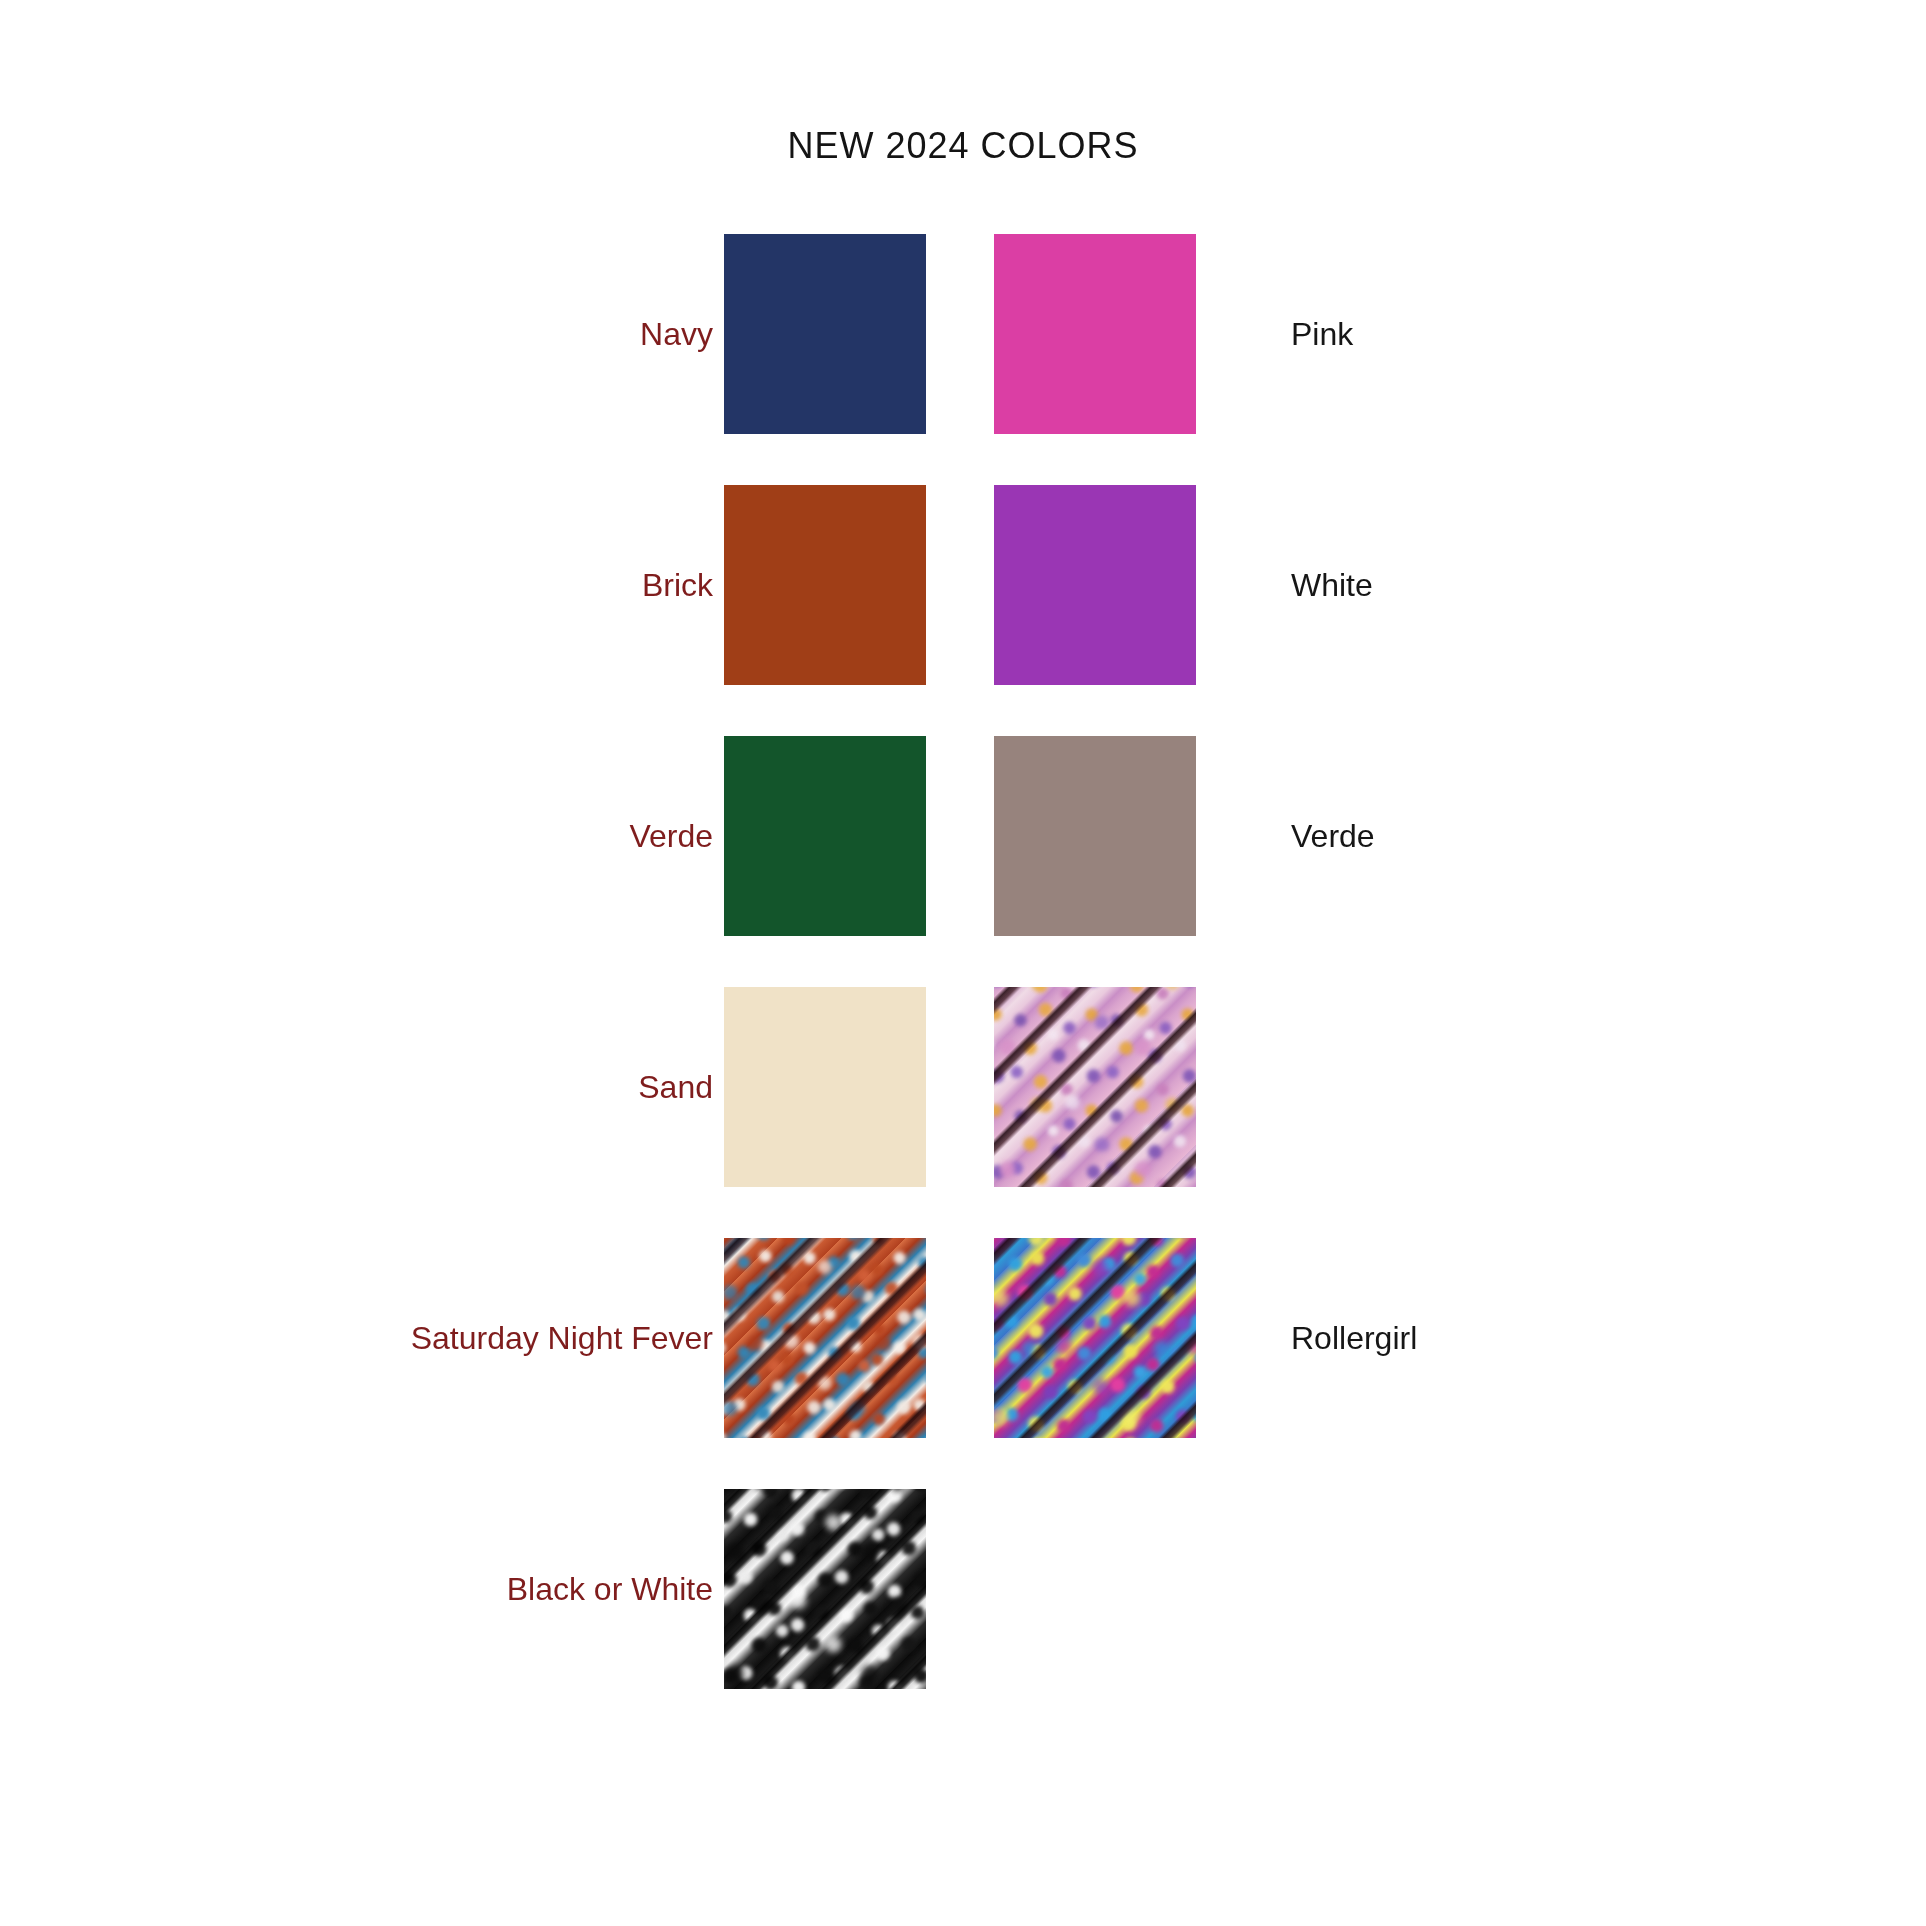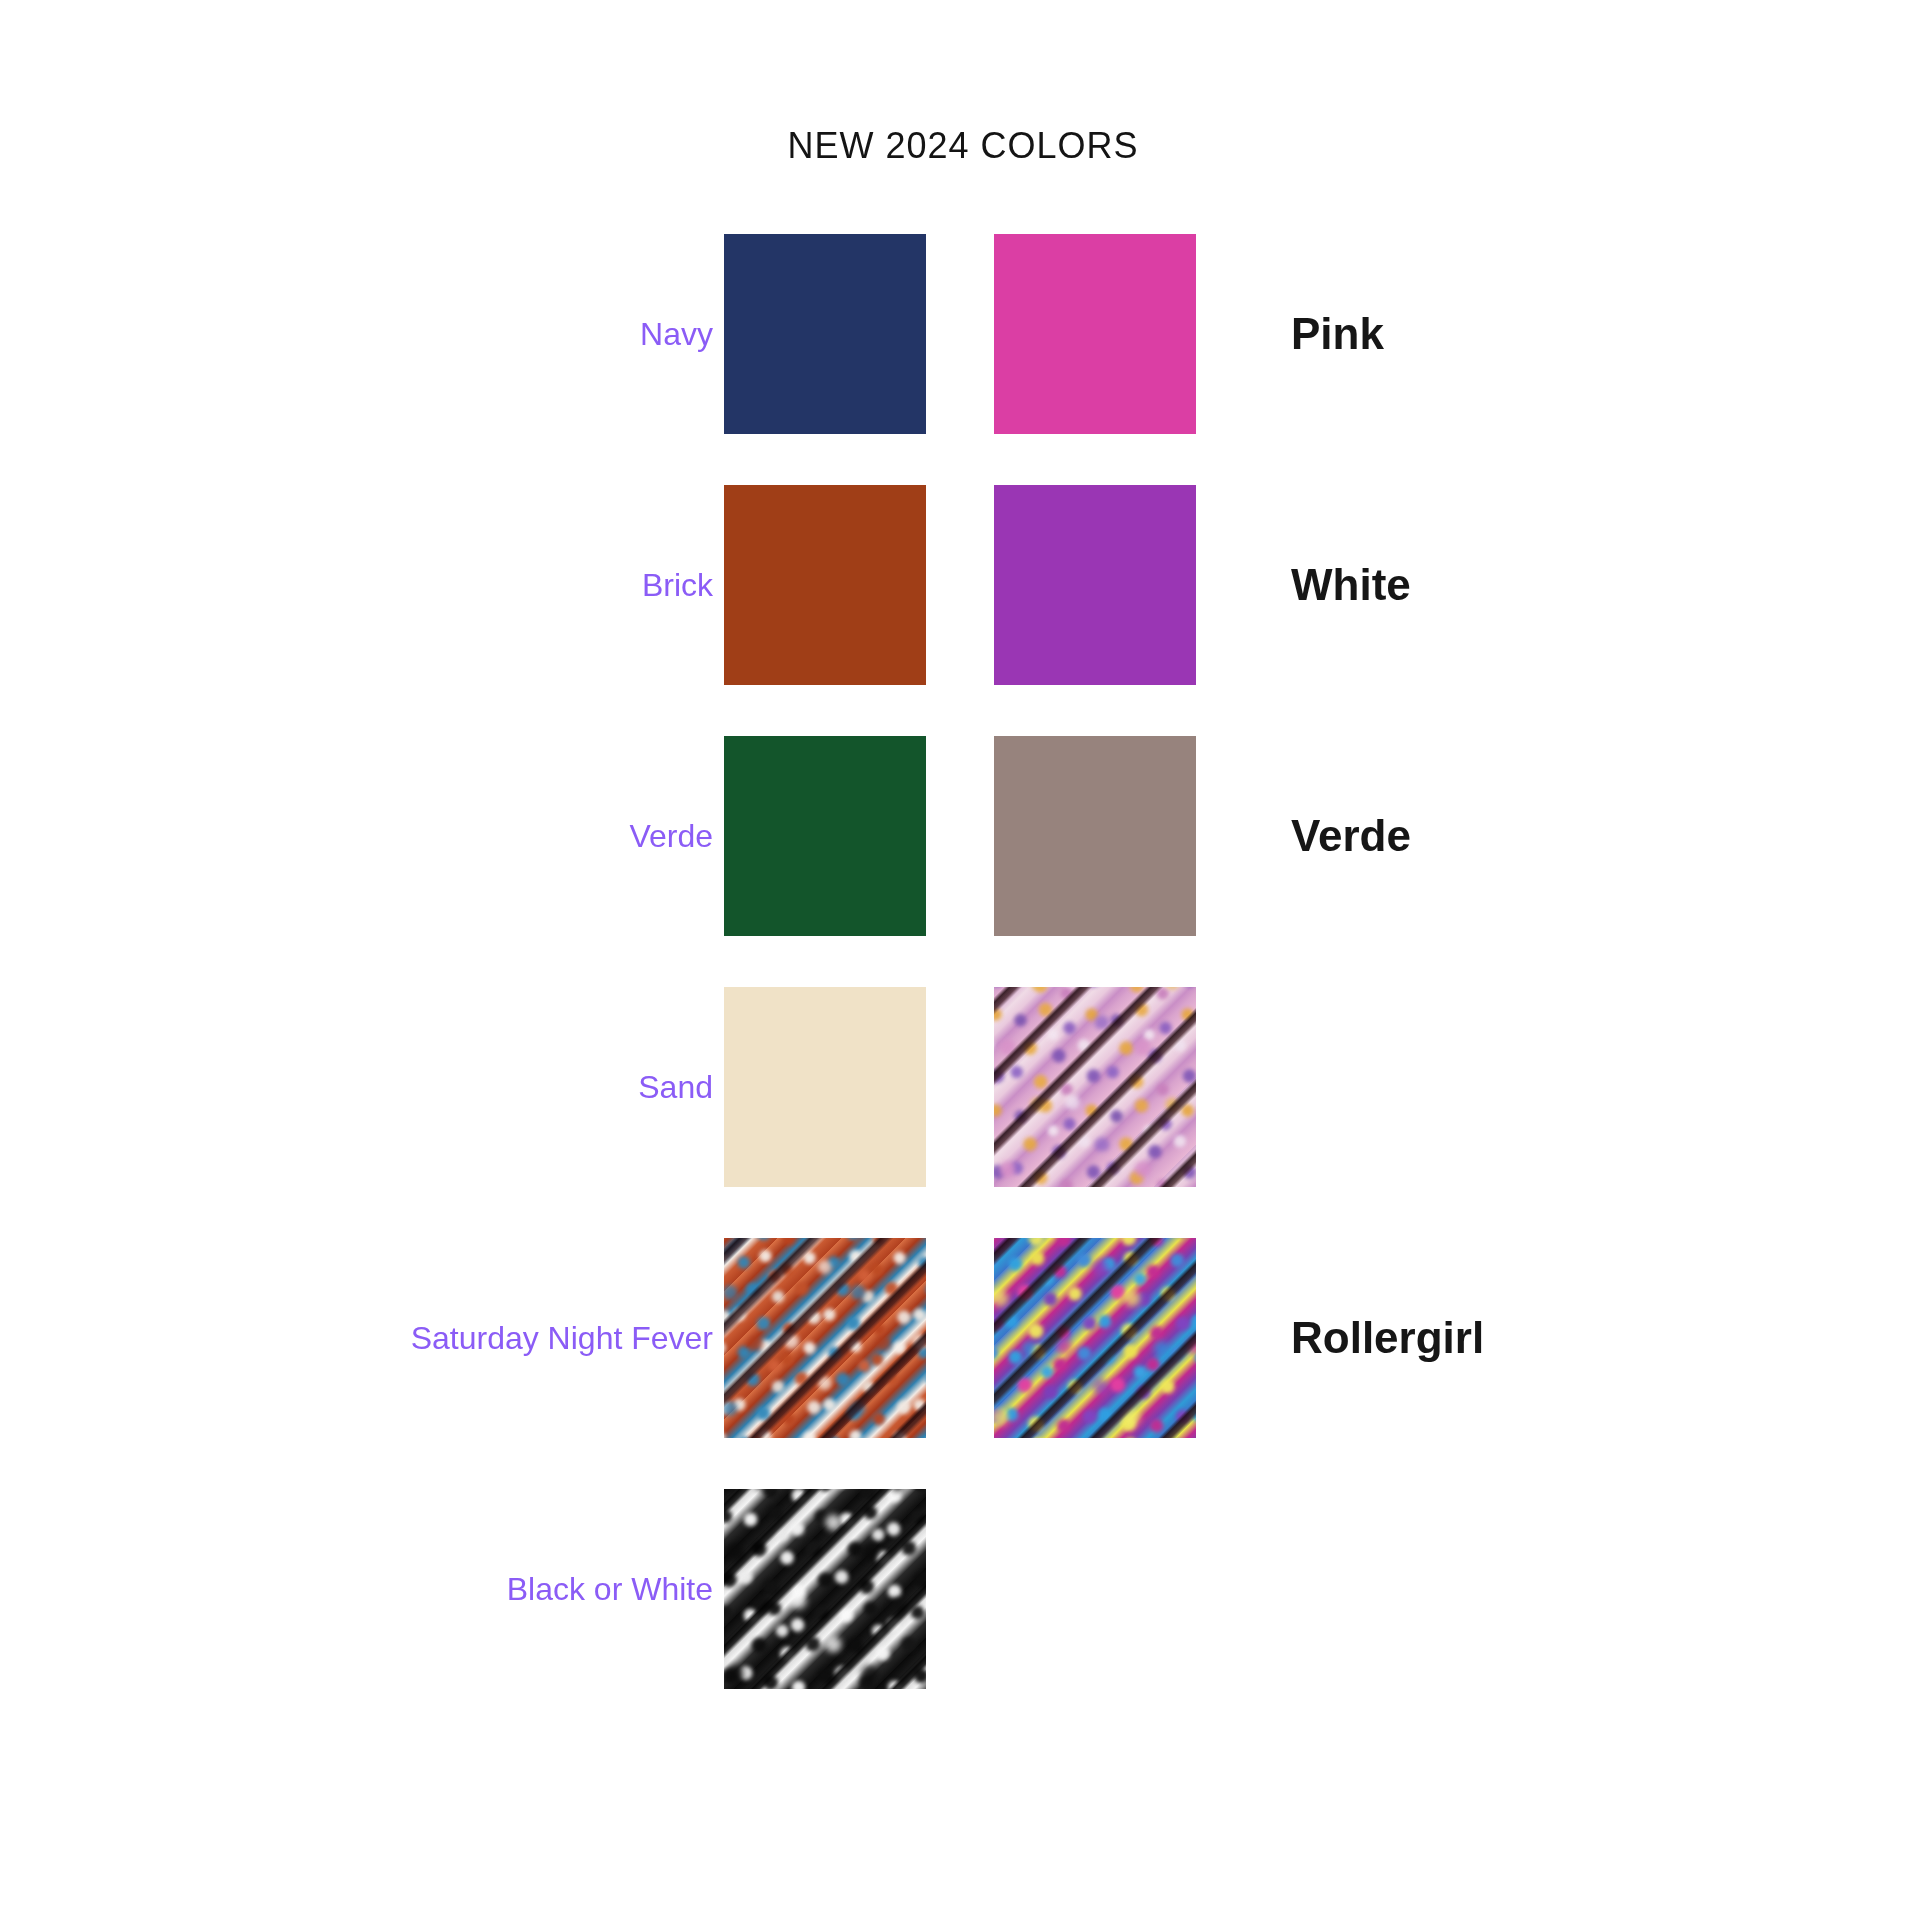--- a/index.html
+++ b/index.html
@@ -54,35 +54,35 @@
   .label-left {
     position: absolute;
     right: 1213px;           
     top: 0;
     height: 200px;
     display: flex;
     align-items: center;
     justify-content: flex-end;
     font-size: 32px;
     font-weight: 400;
-    color: #8b5cf6;
+    color: #7f1d1d;
     white-space: nowrap;
   }
 
   
   .label-right {
     position: absolute;
     left: 1291px;
     top: 0;
     height: 200px;
     display: flex;
     align-items: center;
     justify-content: flex-start;
-    font-size: 44px;
-    font-weight: 700;
+    font-size: 32px;
+    font-weight: 400;
     color: #161616;
     white-space: nowrap;
   }
 
   .swatch {
     position: absolute;
     top: 0;
     width: 202px;
     height: 200px;
     overflow: hidden;

